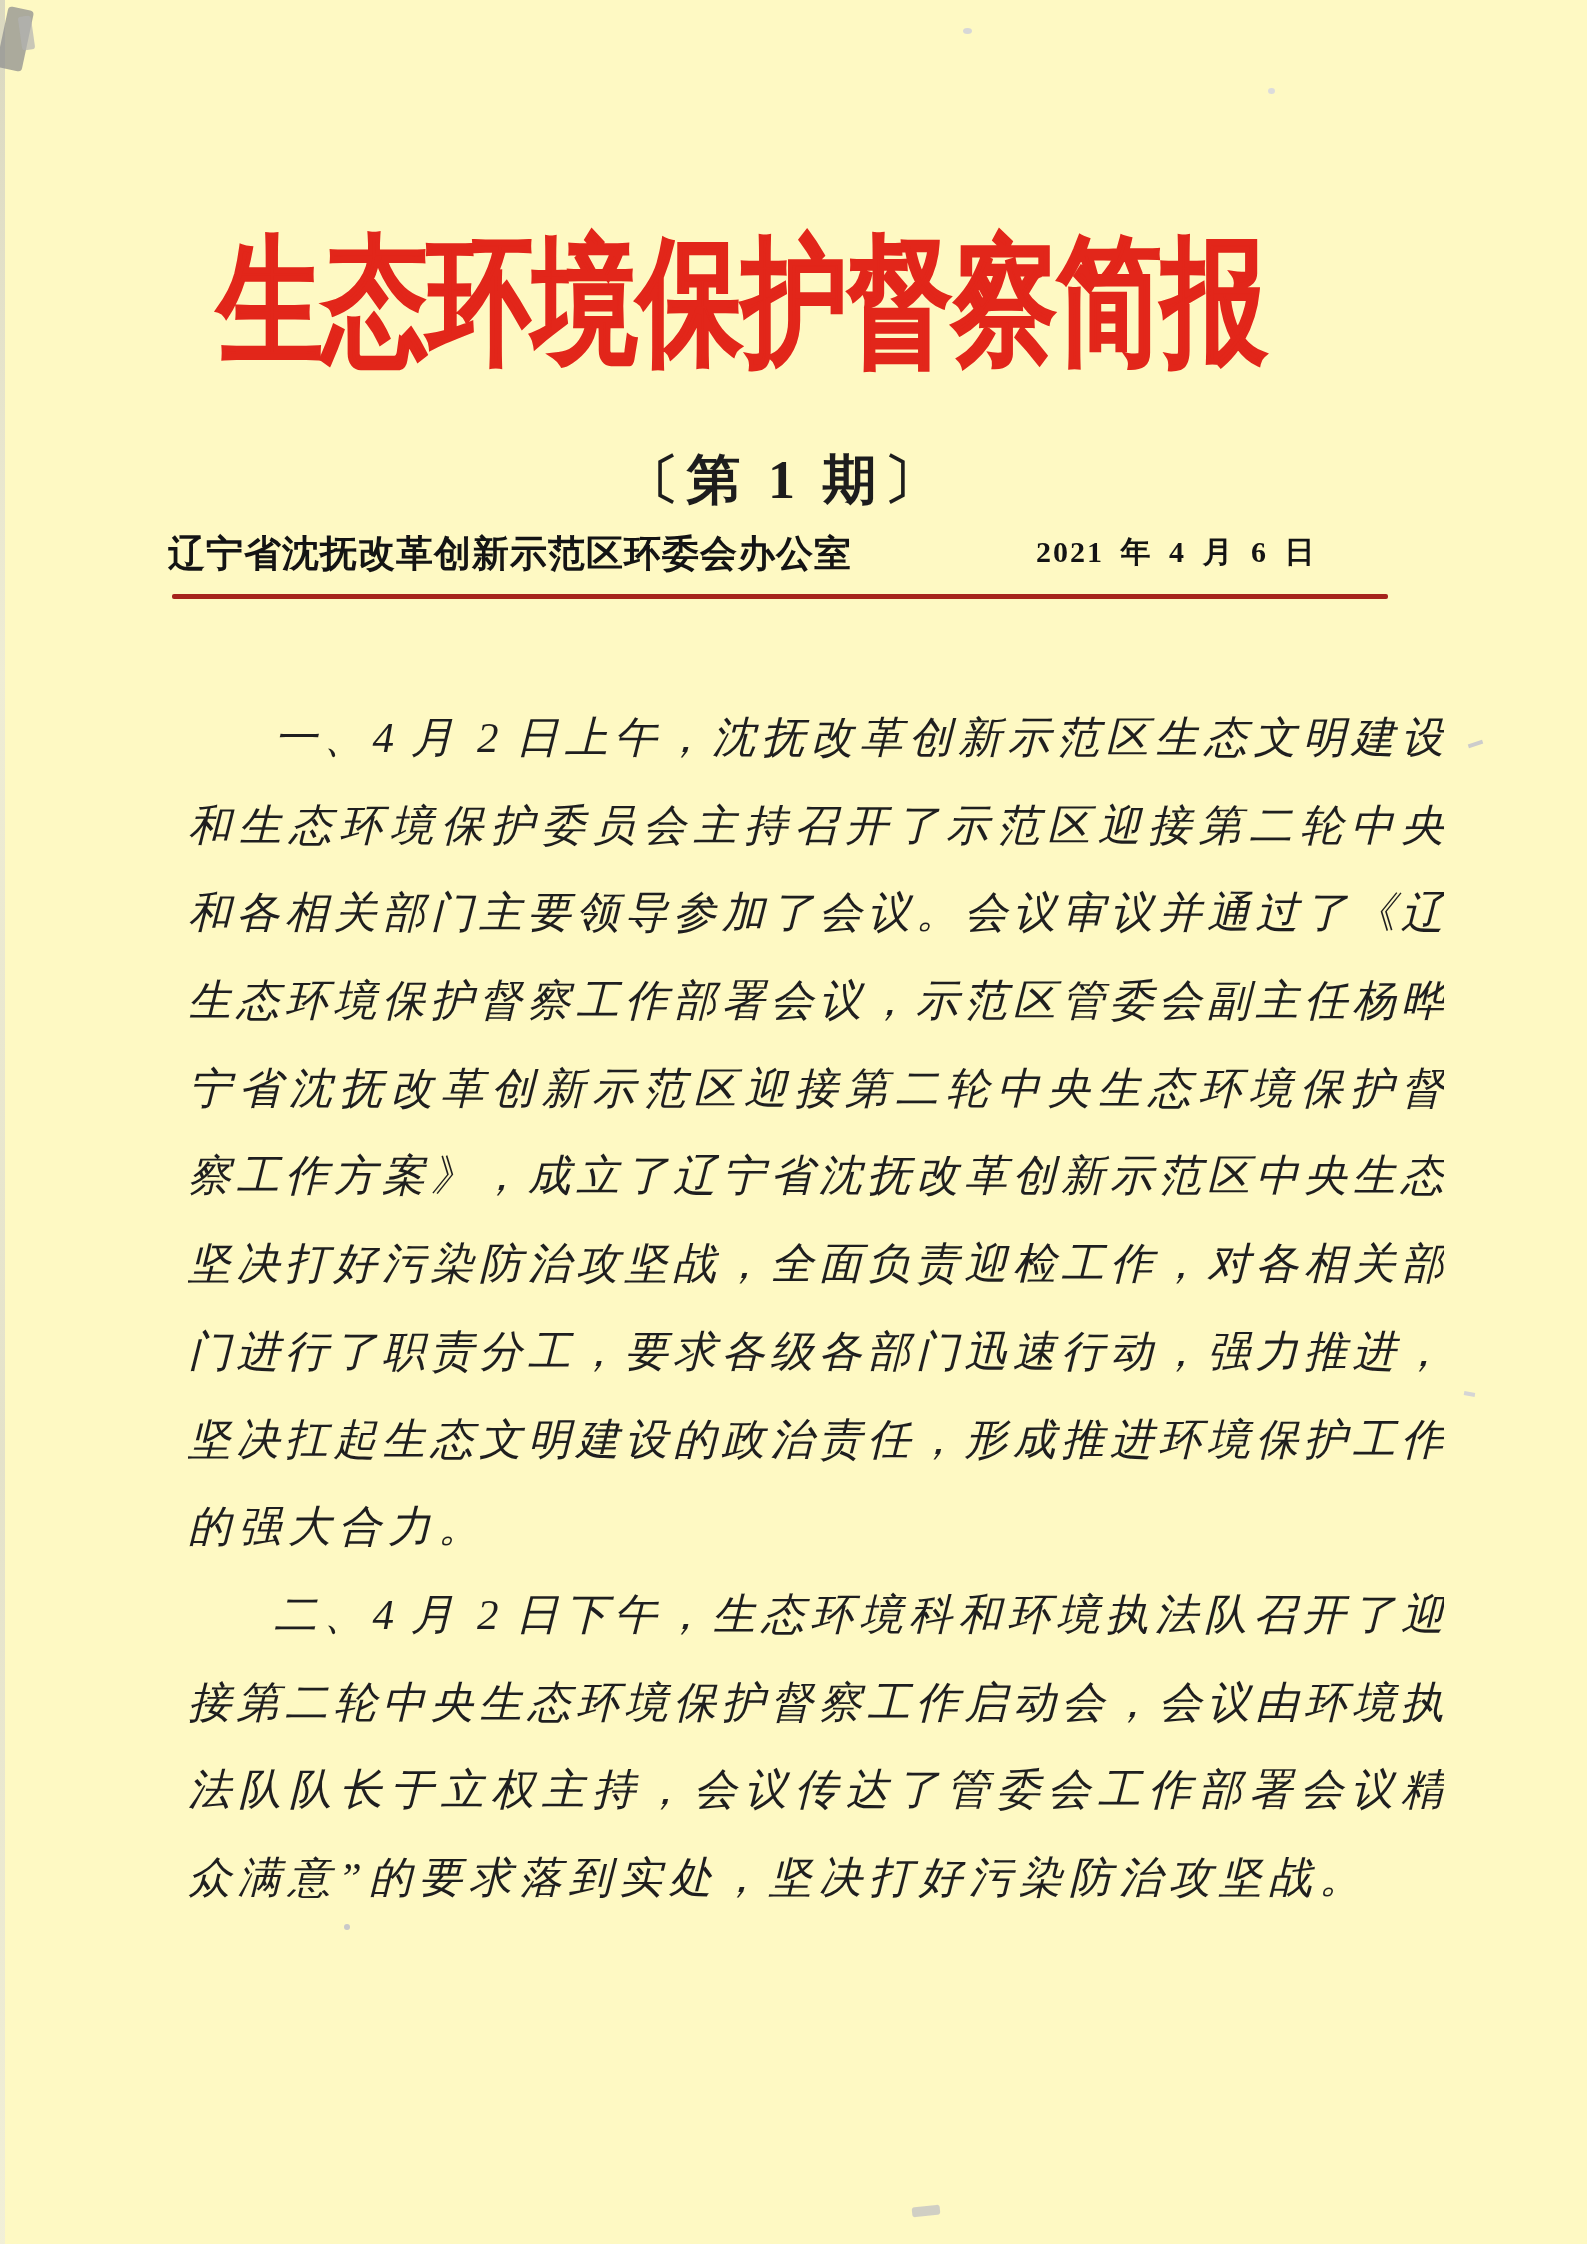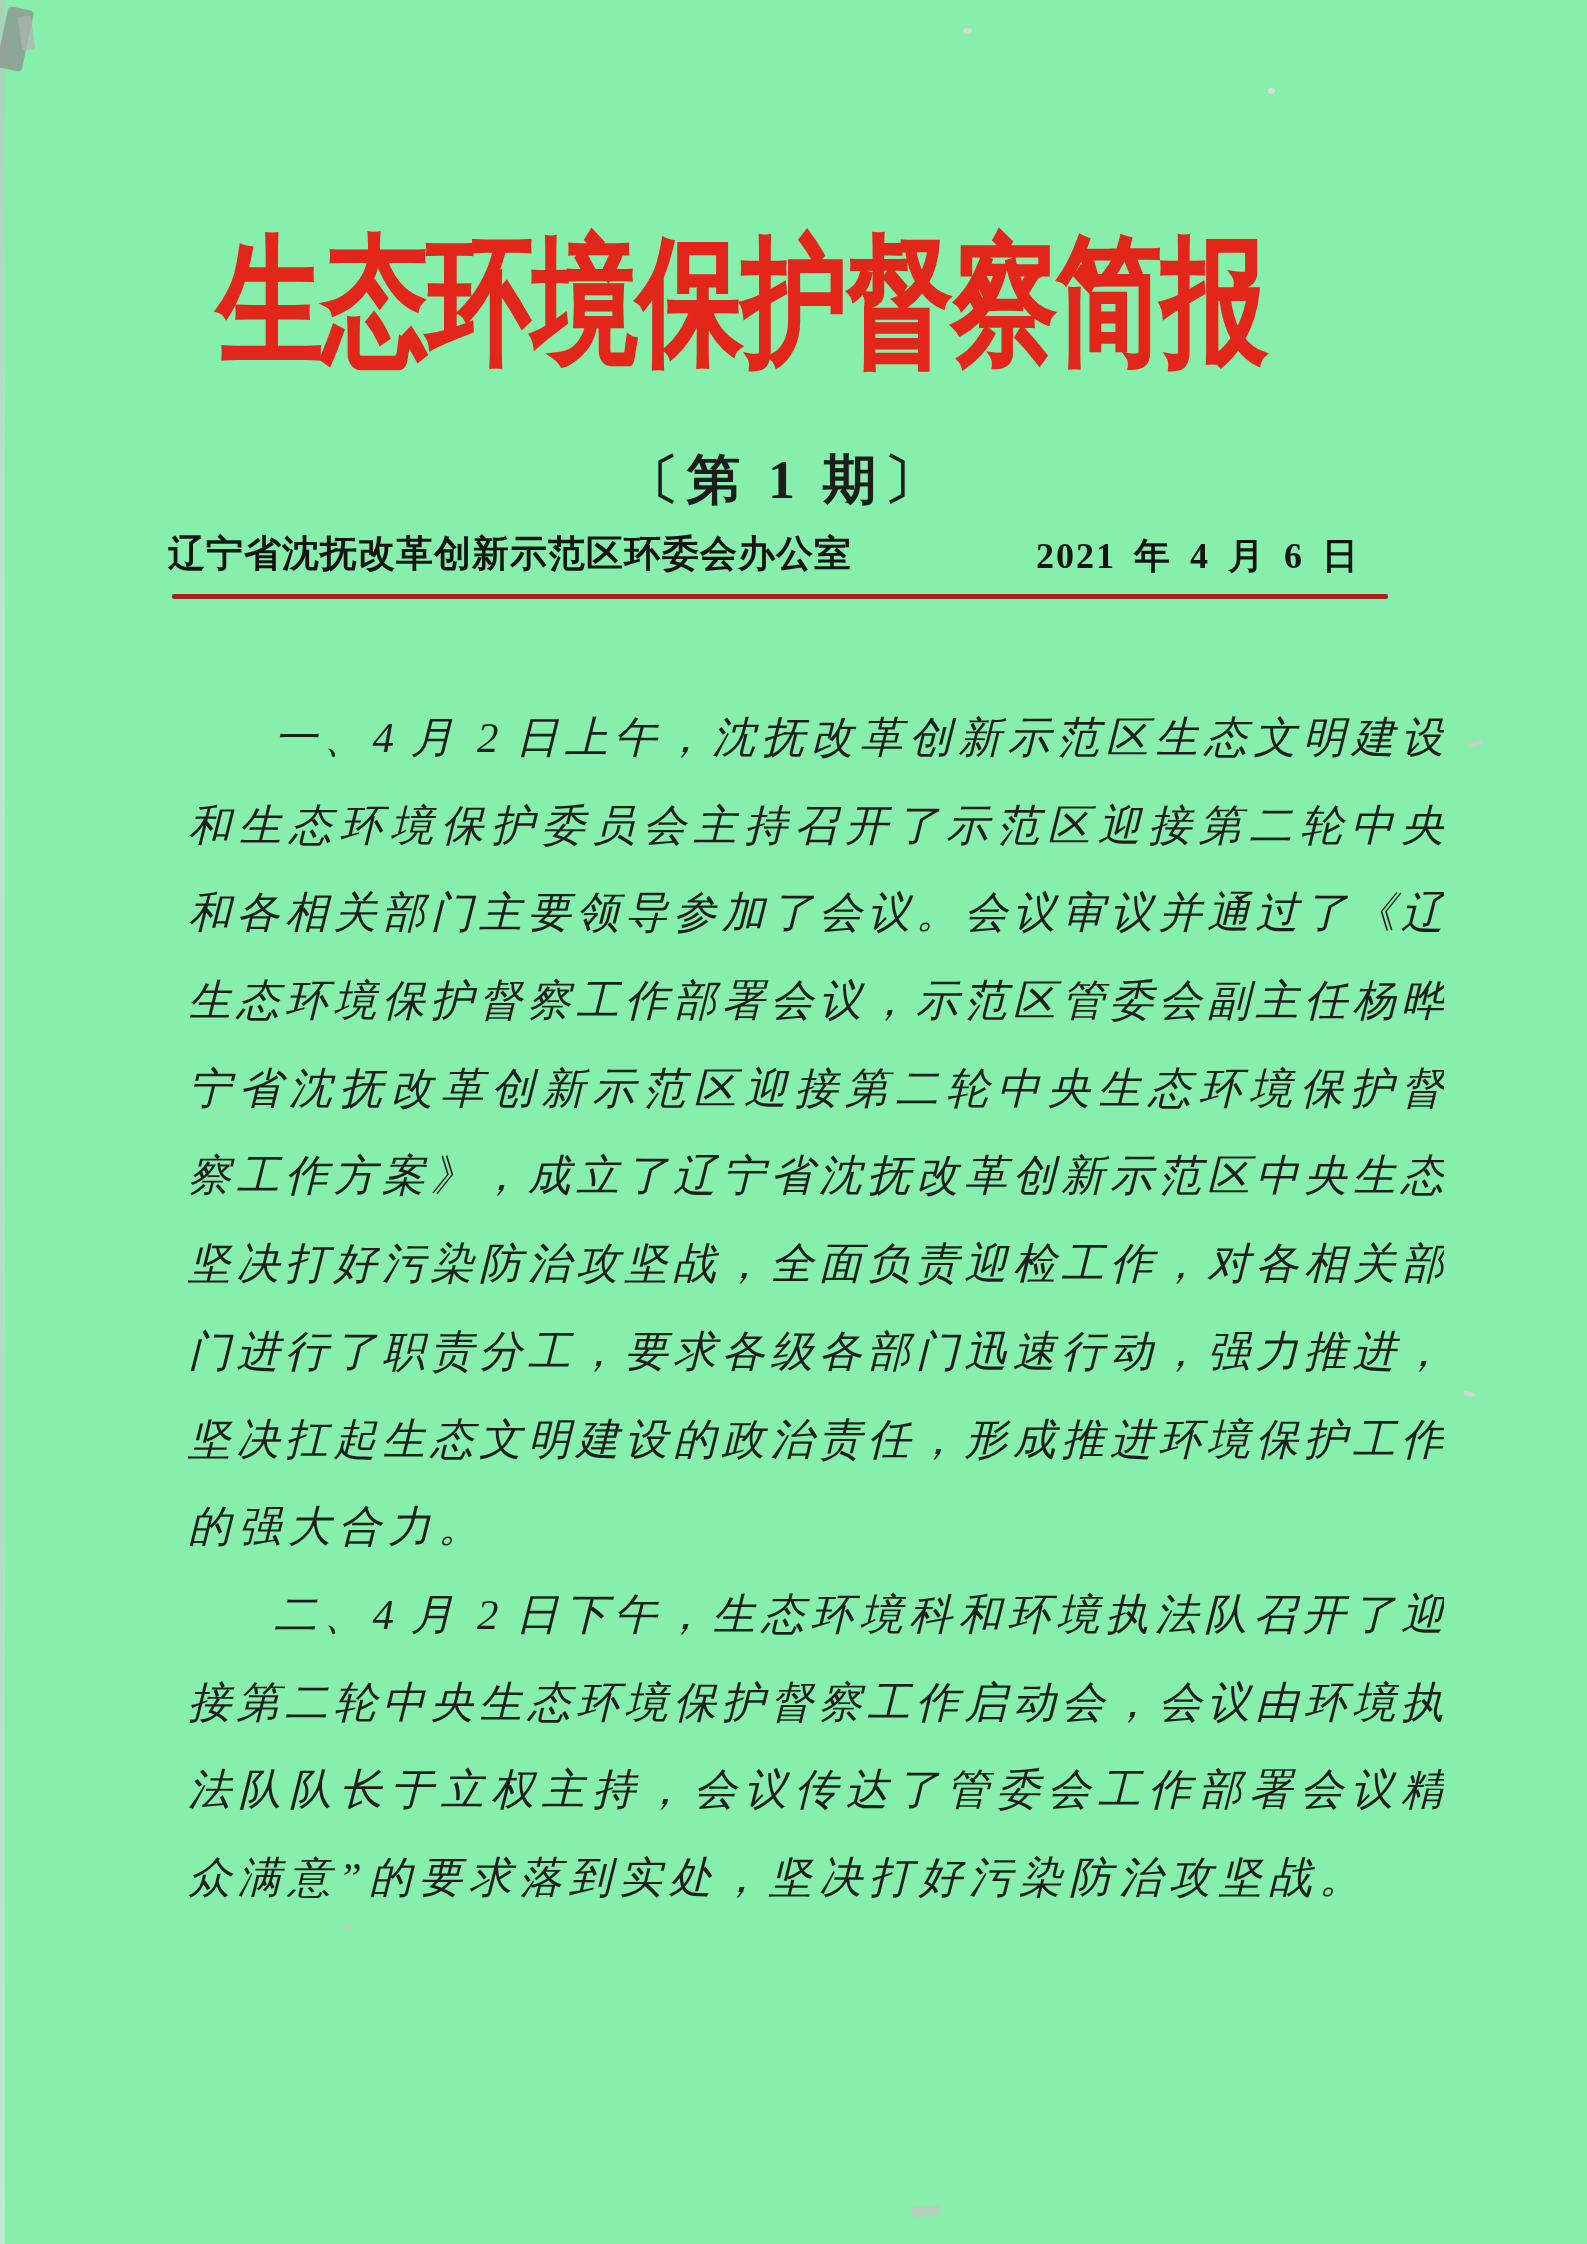--- a/index.html
+++ b/index.html
@@ -1,20 +1,20 @@
 <!DOCTYPE html>
 <html style="--title-red: #e2261a; --rule-red: #a6241c;"><head>
 <meta charset="utf-8">
 <style>
   html,body{margin:0;padding:0;background:#ffffff;}
   body{
     width:1587px;height:2244px;position:relative;overflow:hidden;
     font-family:"Liberation Serif","DejaVu Serif",serif;
   }
-  .page{position:absolute;inset:0;background:#86efac;}
+  .page{position:absolute;inset:0;background:#fef9c3;}
 
   
   .masthead{
     position:absolute;left:218px;top:226px;margin:0;
     font-size:138px;line-height:1.12;font-weight:900;white-space:nowrap;
     color:var(--title-red,#e2261a);
     -webkit-text-stroke:2px var(--title-red,#e2261a);
     transform:scaleX(.76);transform-origin:left top;
   }
   .issue{
@@ -22,21 +22,21 @@
     text-align:center;font-size:54px;font-weight:700;color:#1d1d1d;
     letter-spacing:7px;
   }
   .org{
     position:absolute;left:168px;top:529px;
     font-size:37px;font-weight:700;color:#141414;letter-spacing:1px;
     white-space:nowrap;
   }
   .date{
     position:absolute;left:1036px;top:532px;
-    font-size:36px;font-weight:700;color:#141414;
+    font-size:30px;font-weight:700;color:#141414;
     letter-spacing:2px;word-spacing:7px;white-space:nowrap;
   }
   .rule{
     position:absolute;left:172px;top:594px;width:1216px;height:5px;
     background:var(--rule-red,#a6241c);border-radius:2px;
   }
 
   
   .body-text{
     position:absolute;left:188px;top:694px;width:1256px;

